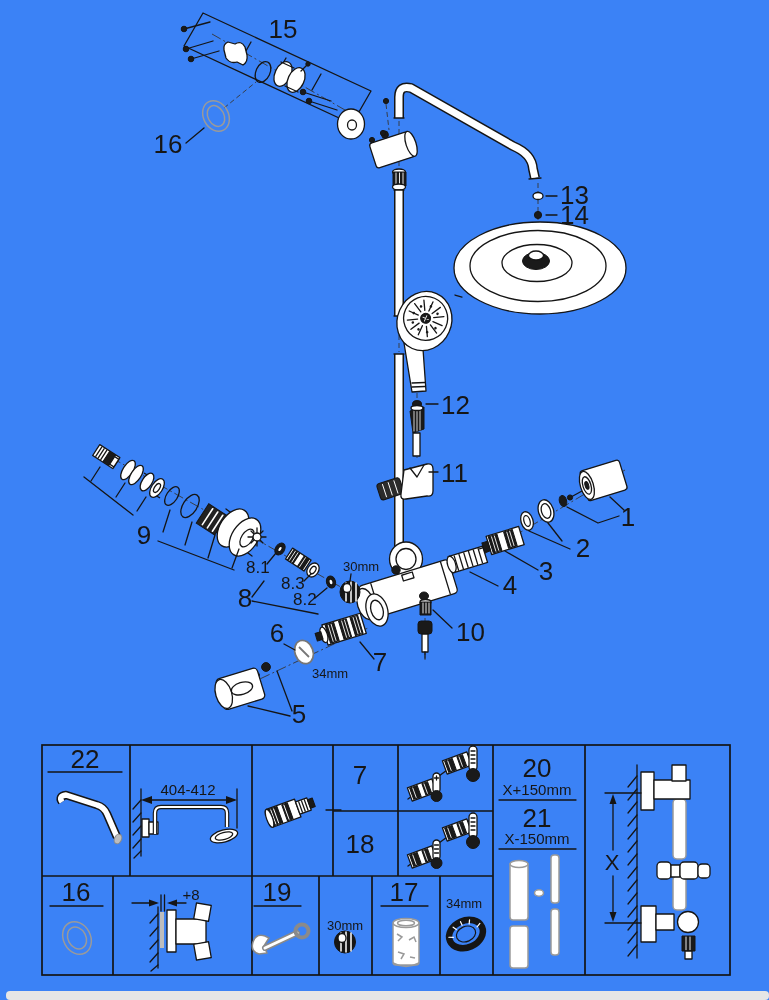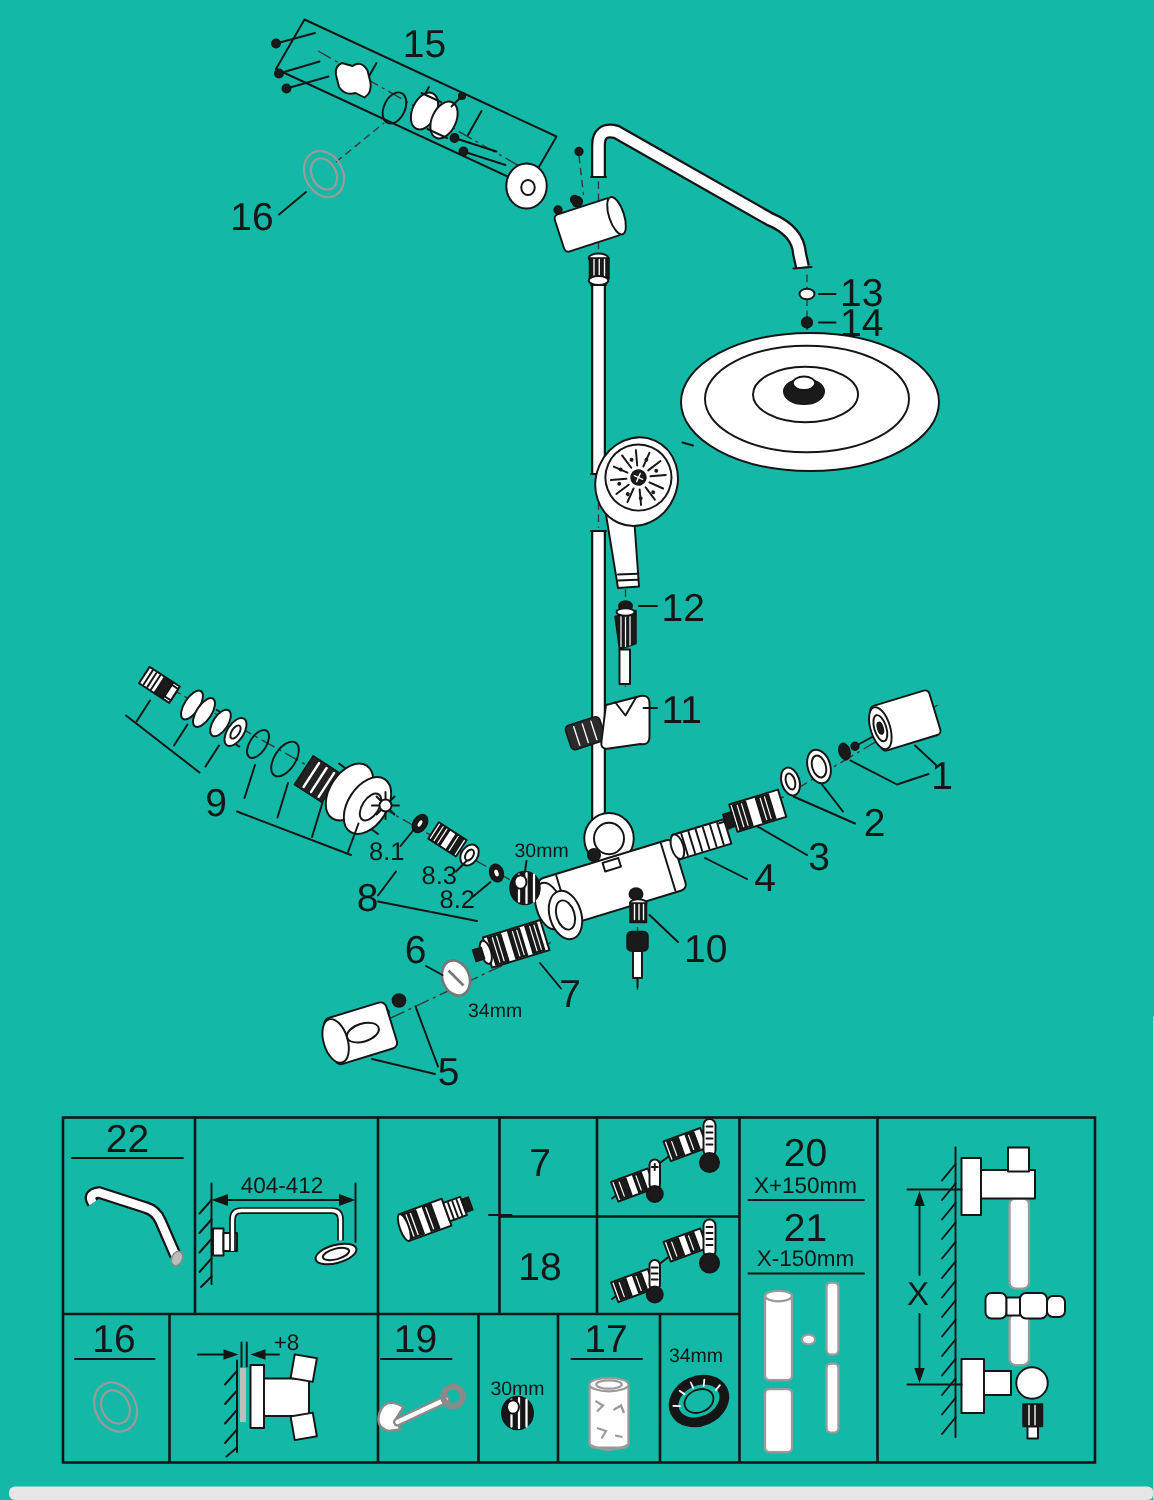--- a/index.html
+++ b/index.html
@@ -1,16 +1,16 @@
 <!DOCTYPE html>
 <html><head>
 <meta charset="utf-8">
 <style>
   html,body{margin:0;padding:0;background:#fff;}
-  #page{position:relative;width:769px;height:1000px;background:#14b8a6;overflow:hidden;}
+  #page{position:relative;width:769px;height:1000px;background:#3b82f6;overflow:hidden;}
   svg{position:absolute;left:0;top:0;}
   .ln{stroke:#151515;fill:none;stroke-width:1.3;stroke-linecap:round;stroke-linejoin:round;}
   .fw{fill:#ffffff;stroke:#151515;stroke-width:1.3;stroke-linejoin:round;}
   .fd{fill:#1a1a1a;stroke:#151515;stroke-width:1;stroke-linejoin:round;}
   .gy{stroke:#9a9a9a;fill:none;stroke-width:1.5;}
   .gyf{stroke:#9a9a9a;fill:#ffffff;stroke-width:1.5;}
   .wt{stroke:#ffffff;fill:none;stroke-linecap:round;}
   .dsh{stroke:#353535;fill:none;stroke-width:0.9;stroke-dasharray:5 3;}
   .ddt{stroke:#353535;fill:none;stroke-width:0.9;stroke-dasharray:10 3 2 3;}
   .tb{stroke:#151515;fill:none;stroke-width:1.7;}

